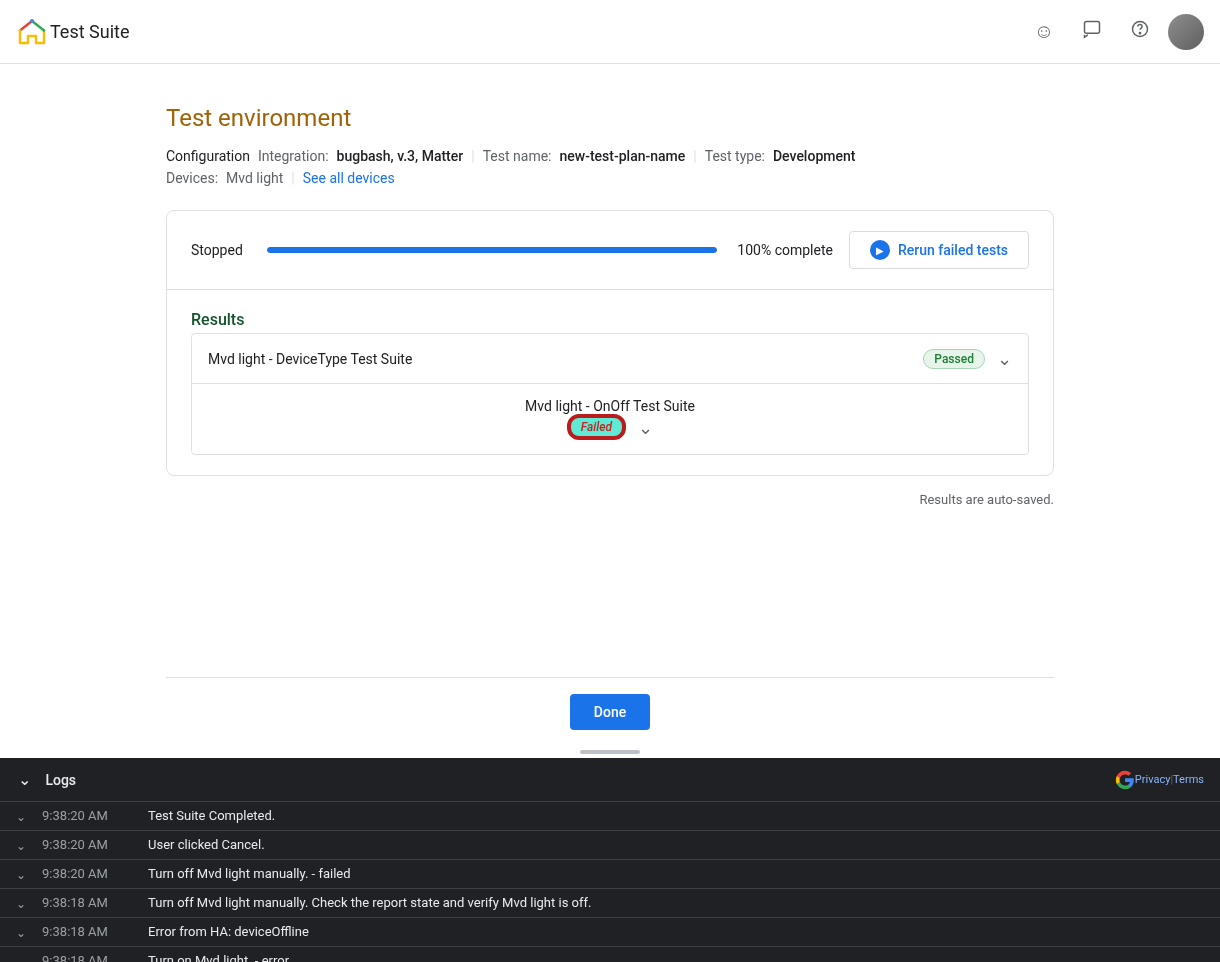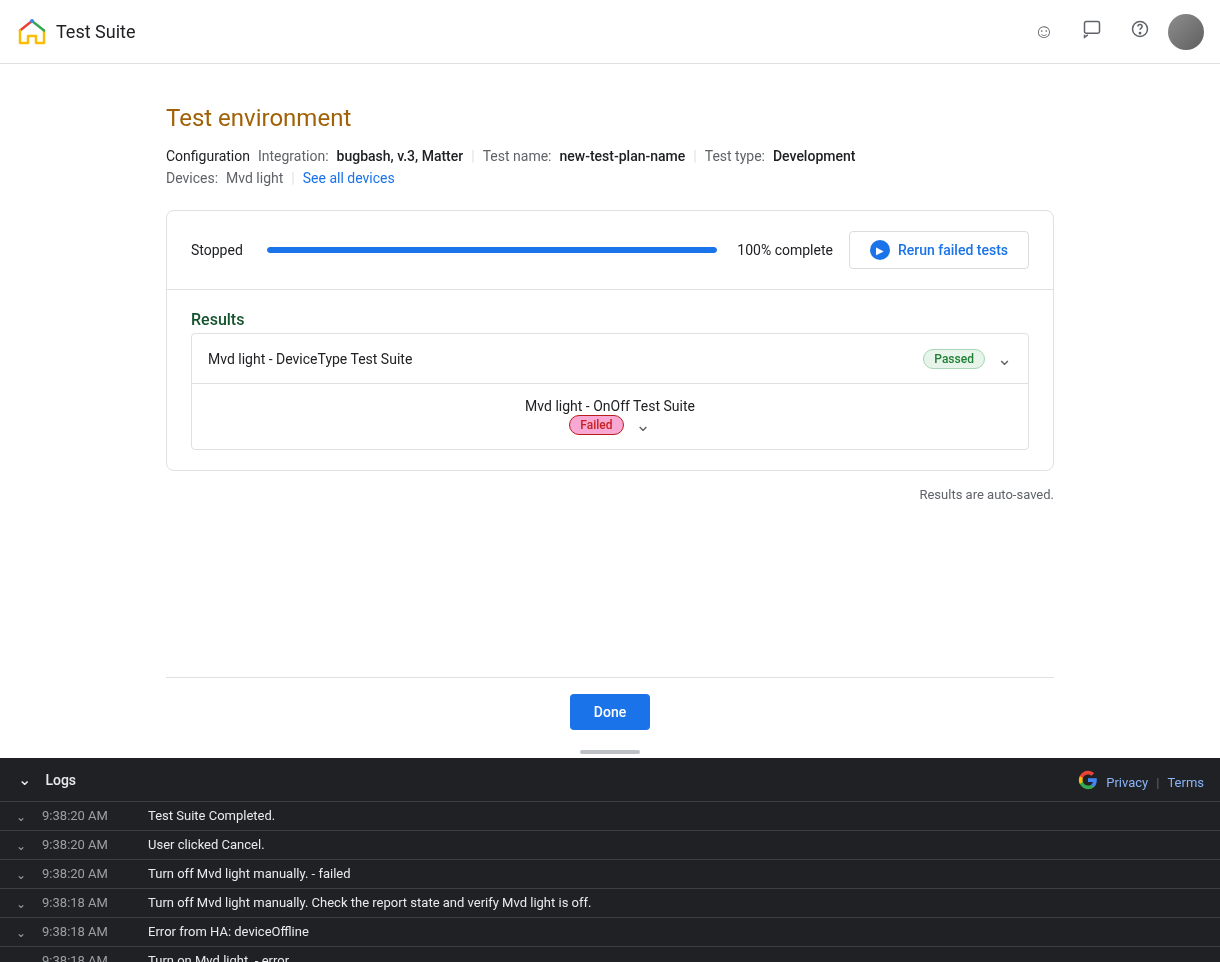--- a/index.html
+++ b/index.html
@@ -11,21 +11,21 @@
       align-items: center;
       justify-content: space-between;
       padding: 0 16px;
       height: 64px;
       border-bottom: 1px solid #e0e0e0;
       flex-shrink: 0;
     }
     .header-left {
       display: flex;
       align-items: center;
-      gap: 8px;
+      gap: 2px;
       text-align: center;
     }
     .logo-icon {
       width: 32px;
       height: 32px;
     }
     .app-title {
       font-size: 18px;
       font-weight: 400;
       color: #202124;
@@ -212,23 +212,24 @@
       font-size: 12px;
       font-weight: 500;
       text-align: right;
     }
     .badge-passed {
       background: #e6f4ea;
       color: #1e7e34;
       border: 1px solid #a8d5b5;
     }
     .badge-failed {
-      background: #f9a8d4;
+      background: #5eead4;
       color: #c5221f;
-      border: 1px solid #b91c1c;
+      border: 4px solid #b91c1c;
+      font-style: italic;
     }
     .chevron-down {
       font-size: 18px;
       color: #5f6368;
       cursor: pointer;
     }
 
     
     .auto-saved {
       text-align: right;
@@ -302,23 +303,23 @@
       font-size: 16px;
       padding: 2px;
     }
     .logs-title {
       font-size: 14px;
       color: #e8eaed;
       font-weight: 500;
     }
     .logs-right {
       display: flex;
-      align-items: flex-end;
-      gap: 8px;
-      font-size: 13px;
+      align-items: center;
+      gap: 0;
+      font-size: 11px;
     }
     .privacy-link {
       color: #8ab4f8;
       text-decoration: none;
       cursor: pointer;
     }
     .terms-link {
       color: #8ab4f8;
       text-decoration: none;
       cursor: pointer;

